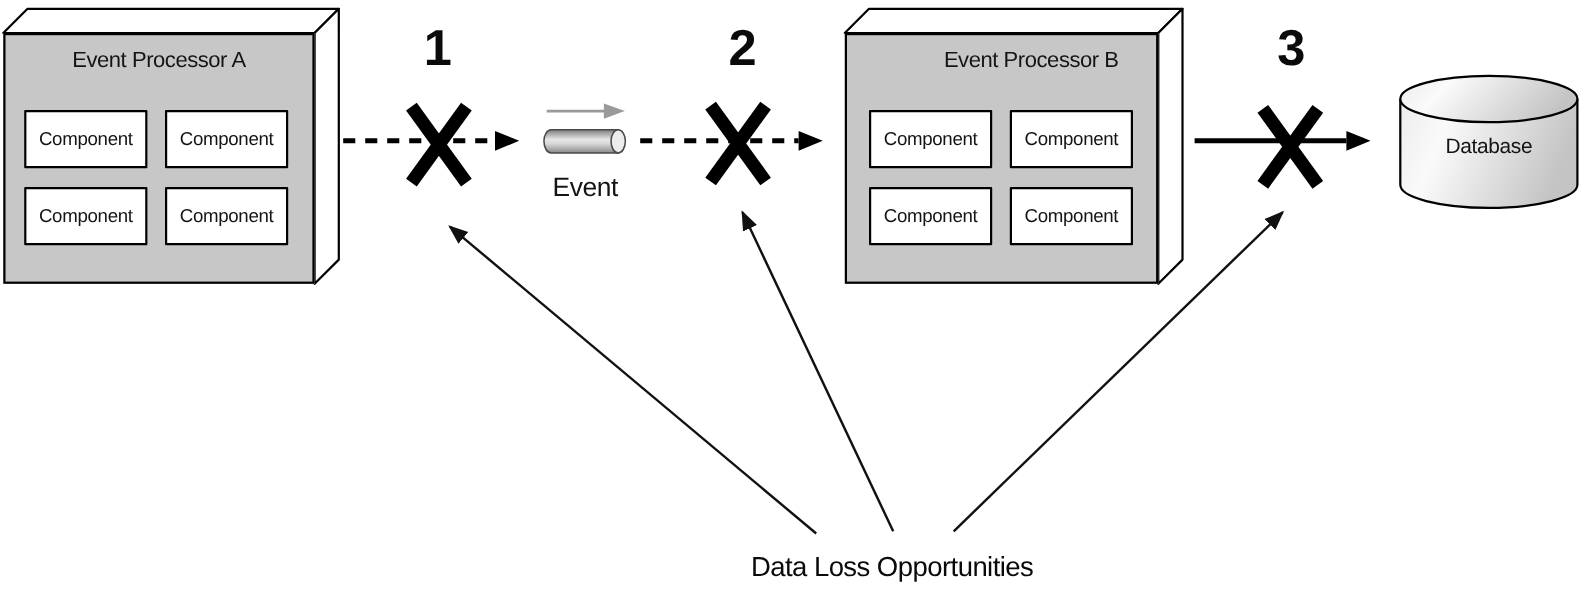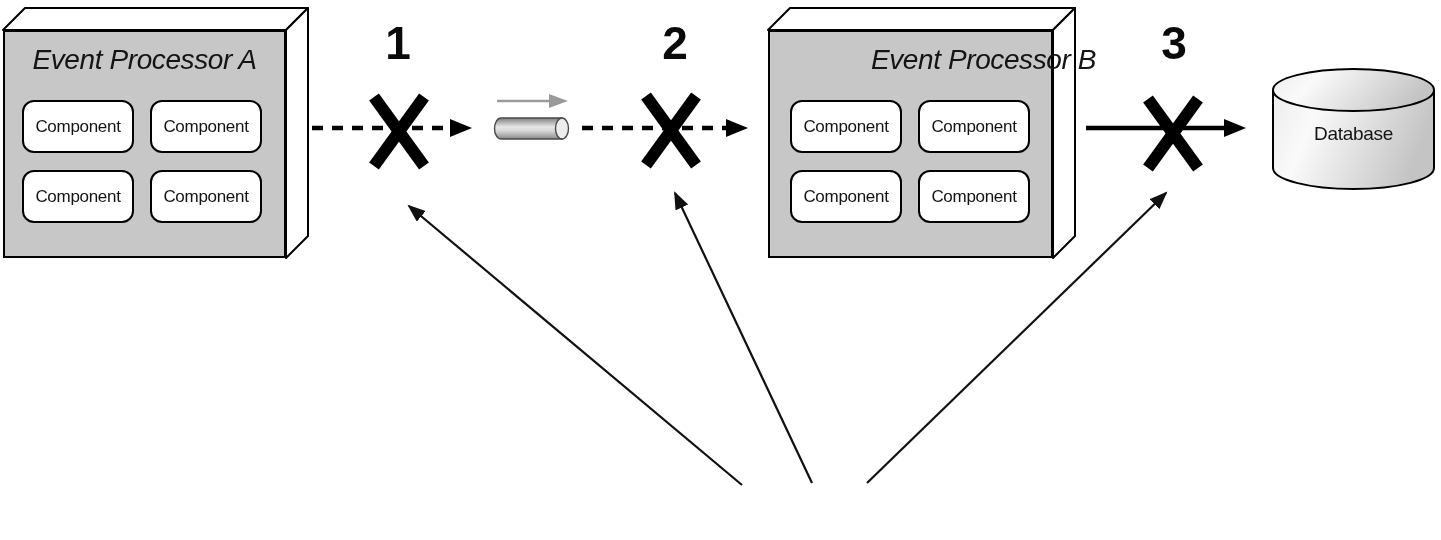--- a/index.html
+++ b/index.html
@@ -14,31 +14,30 @@
   .layer{position:absolute;left:0;top:0;}
   .front-face{
     position:absolute;
     background:#c7c7c7;
     border:2px solid #000;
     box-sizing:border-box;
   }
   .proc-title{
     position:absolute;
     text-align:center;
-    font-size:28px;
+    font-size:20px;
     letter-spacing:-0.4px;
     color:#141414;
-    font-style:italic;
   }
   .comp{
     position:absolute;
     width:112px;height:53px;
     background:#ffffff;
     border:2px solid #000;
-    border-radius:12px;
+    border-radius:1px;
     box-sizing:border-box;
     display:flex;align-items:center;justify-content:center;
     font-size:17px;
     letter-spacing:-0.3px;
     color:#141414;
   }
   .loss-number{
     position:absolute;
     width:70px;top:20px;
     text-align:center;
@@ -154,29 +153,31 @@
   </svg>
 
   <div class="front-face" style="left:3px;top:30px;width:283px;height:228px;"></div>
   <div class="proc-title" style="left:5px;top:44px;width:279px;">Event Processor A</div>
   <div class="comp" style="left:22px;top:100px;">Component</div>
   <div class="comp" style="left:150px;top:100px;">Component</div>
   <div class="comp" style="left:22px;top:170px;">Component</div>
   <div class="comp" style="left:150px;top:170px;">Component</div>
 
   <div class="front-face" style="left:768px;top:30px;width:285px;height:228px;"></div>
-  <div class="proc-title" style="left:770px;top:44px;width:335px;margin-left:46px;">Event Processor B</div>
+  <div class="proc-title" style="left:770px;top:44px;width:335px;">Event Processor B</div>
   <div class="comp" style="left:790px;top:100px;">Component</div>
   <div class="comp" style="left:918px;top:100px;">Component</div>
   <div class="comp" style="left:790px;top:170px;">Component</div>
   <div class="comp" style="left:918px;top:170px;">Component</div>
 
   <div class="loss-number" style="left:363px;">1</div>
   <div class="loss-number" style="left:640px;">2</div>
   <div class="loss-number" style="left:1139px;">3</div>
 
   <div class="channel-label">
+    <div>Event</div>
   </div>
 
   <div class="db-label">Database</div>
 
+  <div class="caption">Data Loss Opportunities</div>
 
 </div>
 
 </body></html>

